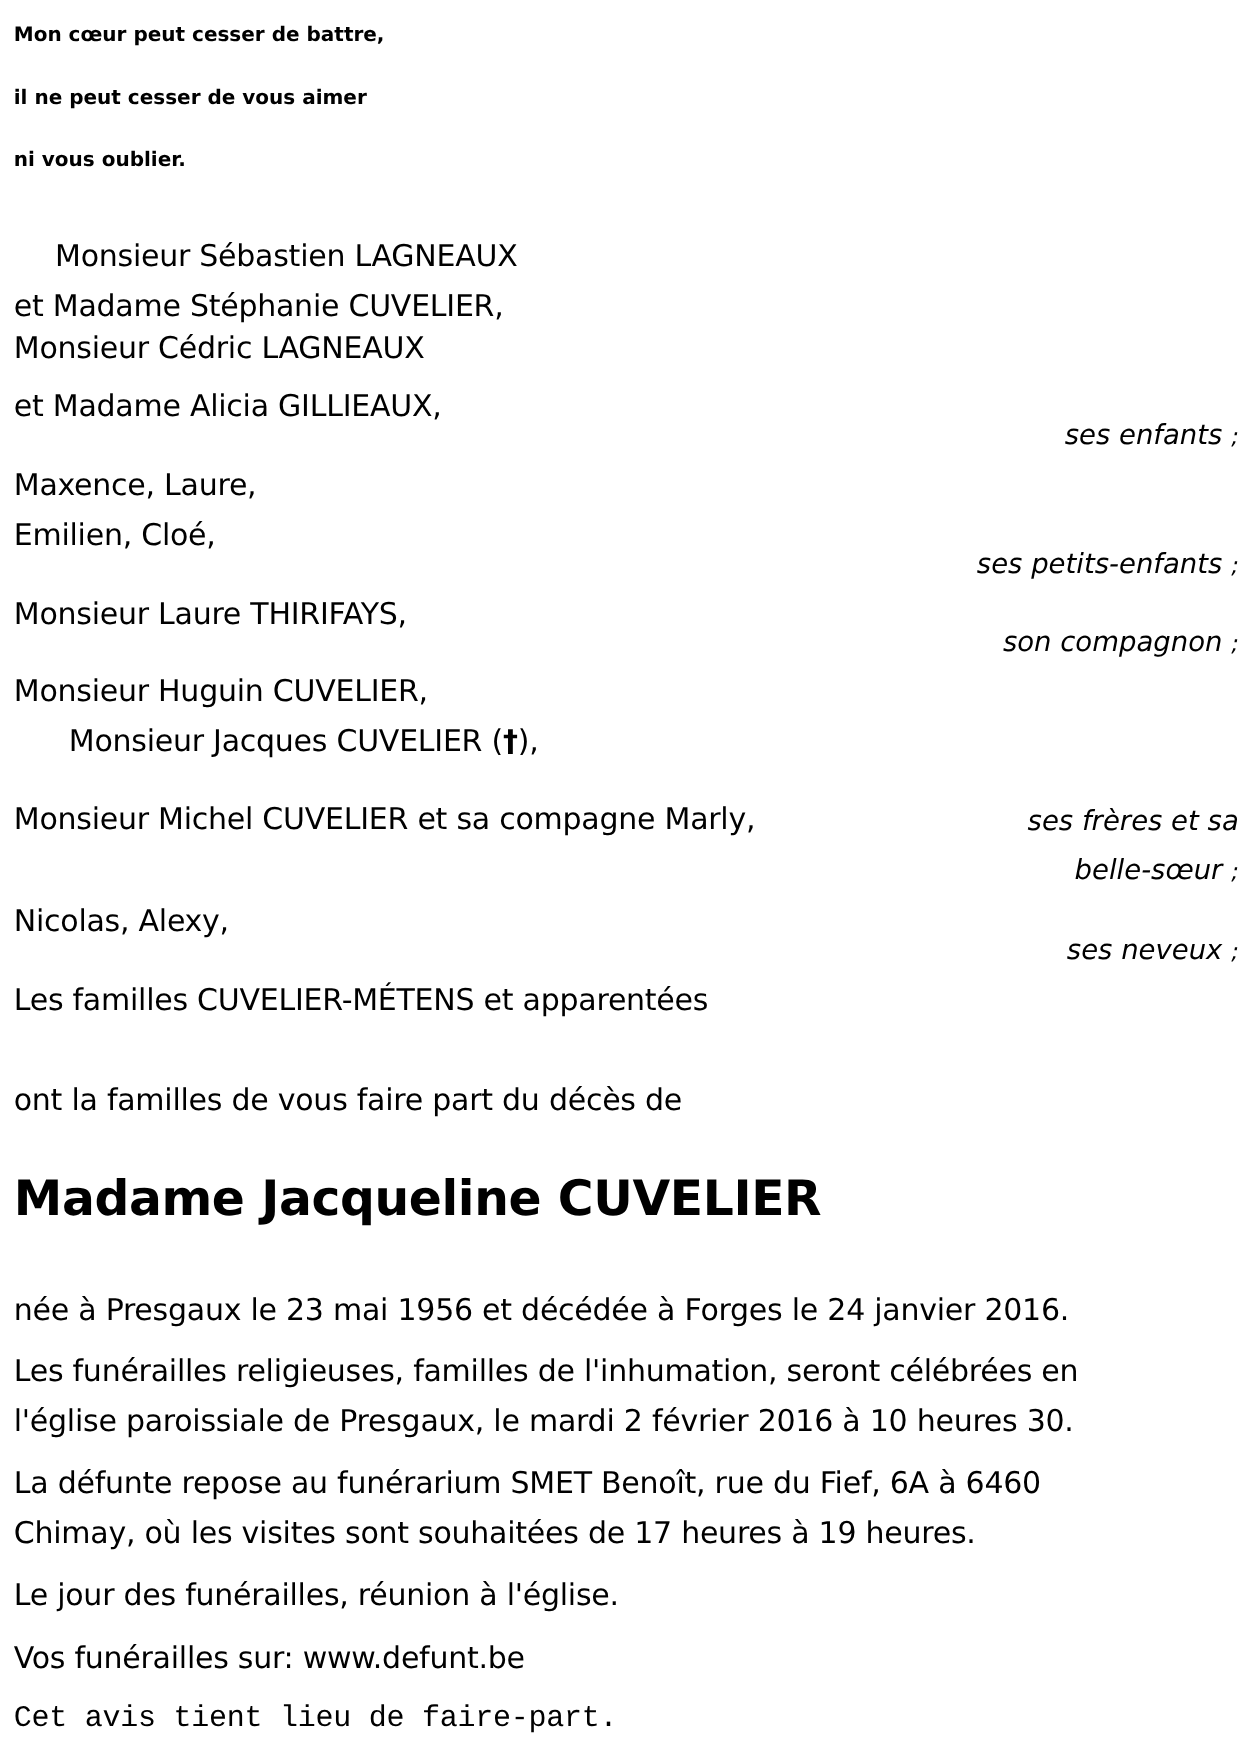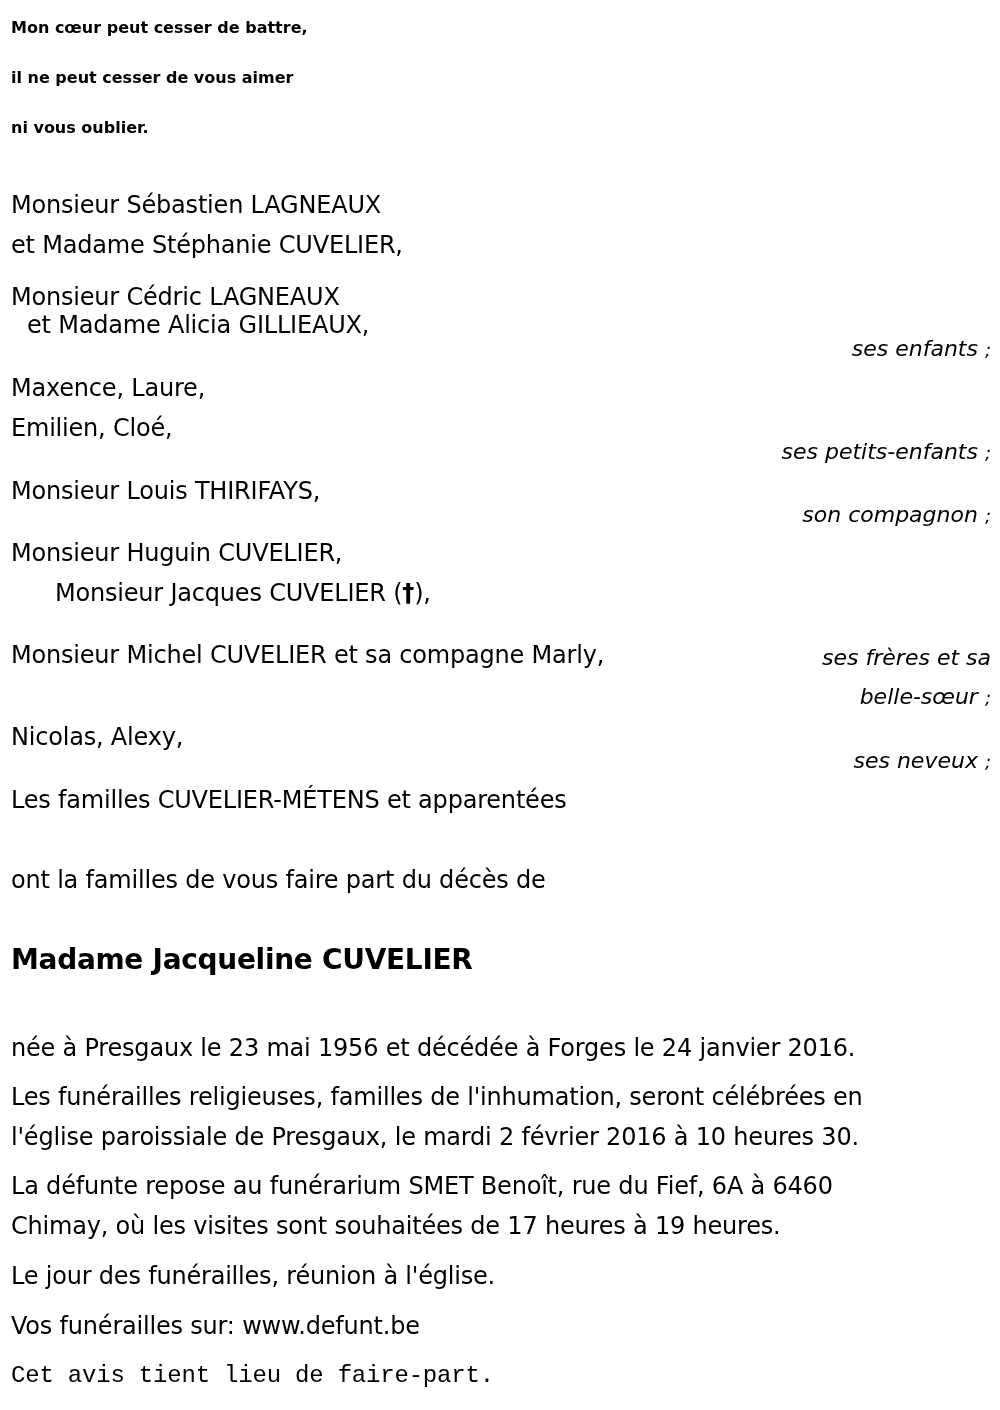--- a/index.html
+++ b/index.html
@@ -44,61 +44,61 @@
       text-align: right;
     }
     .role .semi {
       font-size: 18px;
     }
     .deceased {
       position: absolute;
       left: 0;
       white-space: nowrap;
       font-weight: bold;
-      font-size: 28px;
+      font-size: 39px;
       line-height: 44px;
       letter-spacing: -0.3px;
     }
     .cross {
       font-weight: bold;
     }
   </style>
 </head>
 <body>
 
 <div class="page">
 
   <div>
     <div class="t bold" style="top:13px;">Mon cœur peut cesser de battre,</div>
     <div class="t bold" style="top:63px;">il ne peut cesser de vous aimer</div>
     <div class="t bold" style="top:113px;">ni vous oublier.</div>
   </div>
 
   <div>
-    <div class="t" style="top:190px;">Monsieur Sébastien LAGNEAUX</div>
+    <div class="t" style="top:190px;margin-left:33px;">Monsieur Sébastien LAGNEAUX</div>
     <div class="t" style="top:230px;">et Madame Stéphanie CUVELIER,</div>
-    <div class="t" style="top:282px;">Monsieur Cédric LAGNEAUX</div>
-    <div class="t" style="top:310px;margin-left:16px;">et Madame Alicia GILLIEAUX,</div>
+    <div class="t" style="top:263px;">Monsieur Cédric LAGNEAUX</div>
+    <div class="t" style="top:310px;">et Madame Alicia GILLIEAUX,</div>
     <div class="role" style="top:335px;">
       <span>ses enfants</span>
       <span class="semi">;</span>
     </div>
   </div>
 
   <div>
     <div class="t" style="top:373px;">Maxence, Laure,</div>
     <div class="t" style="top:413px;">Emilien, Cloé,</div>
     <div class="role" style="top:438px;">
       <span>ses petits-enfants</span>
       <span class="semi">;</span>
     </div>
   </div>
 
   <div>
-    <div class="t" style="top:476px;">Monsieur Louis THIRIFAYS,</div>
+    <div class="t" style="top:476px;">Monsieur Laure THIRIFAYS,</div>
     <div class="role" style="top:501px;">
       <span>son compagnon</span>
       <span class="semi">;</span>
     </div>
   </div>
 
   <div>
     <div class="t" style="top:538px;">Monsieur Huguin CUVELIER,</div>
     <div class="t" style="top:578px;margin-left:44px;">
       <span>Monsieur Jacques CUVELIER (</span><span class="cross">†</span><span>),</span>

